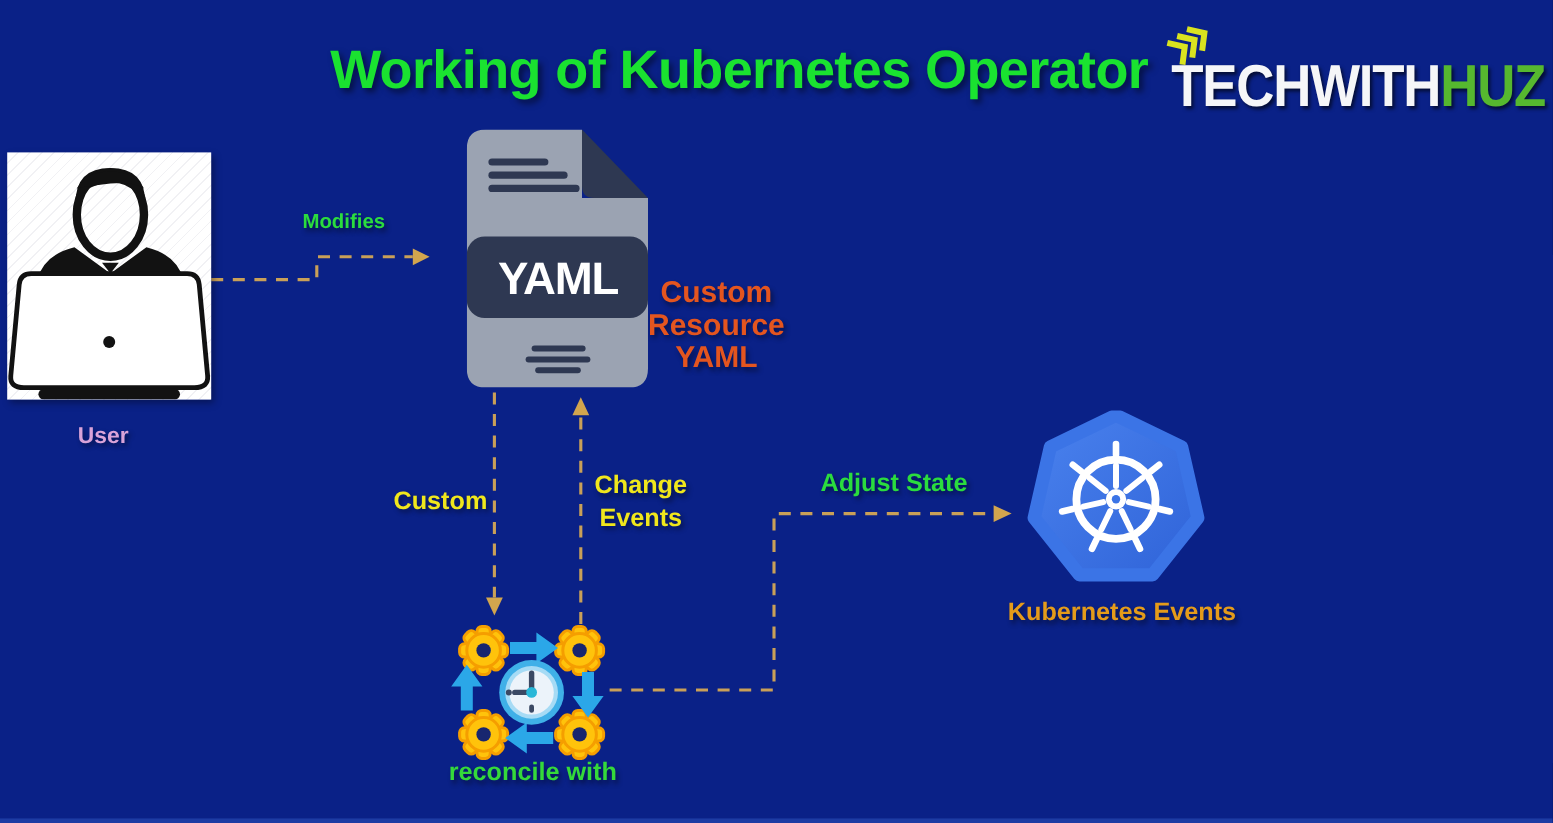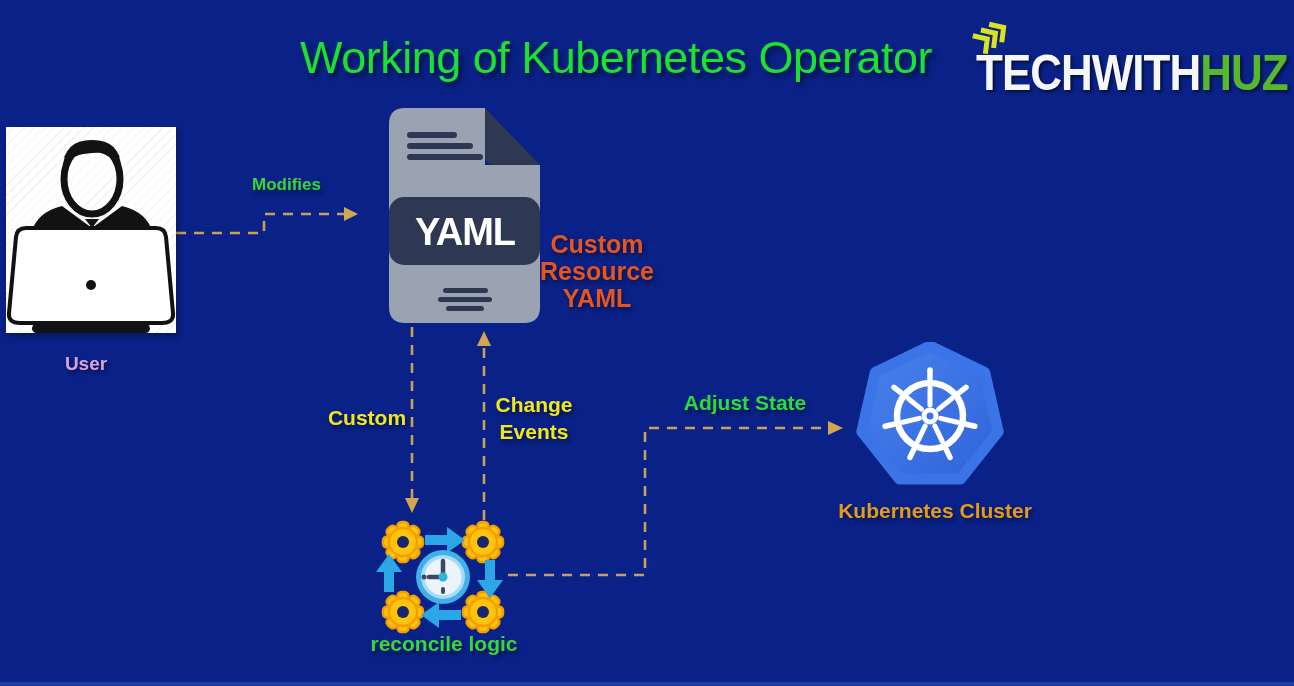--- a/index.html
+++ b/index.html
@@ -5,21 +5,21 @@
   html,body { margin:0; padding:0; background:#061a6e; }
   #stage {
     position:relative; width:1294px; height:686px; overflow:hidden;
     background:#0A2187;
     font-family:"Liberation Sans", sans-serif;
   }
   .abs { position:absolute; }
   .lbl { position:absolute; font-weight:bold; text-shadow:2px 3px 4px rgba(0,0,0,.45); }
   #title {
     left:130px; top:32px; width:972px; text-align:center;
-    font-size:45px; font-weight:400; letter-spacing:-.5px; color:#1AE230;
+    font-size:45px; font-weight:700; letter-spacing:-.5px; color:#1AE230;
     text-shadow:3px 4px 5px rgba(0,0,0,.5);
   }
   #logo { left:968px; top:15px; width:320px; height:86px; }
   #logo-chevrons { position:absolute; left:2px; top:0px; }
   #logo-text {
     position:absolute; left:8px; top:30px; font-size:44px; font-weight:800;
     letter-spacing:-1px; transform:scaleY(1.12); transform-origin:left top;
     color:#F5F6F8; white-space:nowrap; text-shadow:2px 2px 3px rgba(0,0,0,.6);
   }
   #logo-text .green { color:#56B82F; }
@@ -146,21 +146,21 @@
       <g stroke="#3B4964" stroke-width="4.5" stroke-linecap="round">
         <line x1="70" y1="63" x2="70" y2="47"></line>
         <line x1="70" y1="63" x2="56" y2="63"></line>
       </g>
       <circle cx="51" cy="63" r="2.5" fill="#3B4964"></circle>
       <line x1="70" y1="75" x2="70" y2="78" stroke="#3B4964" stroke-width="4" stroke-linecap="round"></line>
       <circle cx="70" cy="63" r="4.5" fill="#29B7D8"></circle>
     </g>
   </svg>
   <div id="operator-caption" class="lbl">
-    <div>reconcile logic</div>
+    <div>reconcile with</div>
   </div>
 
   <svg class="abs" style="left:848px; top:342px;" width="165" height="152" viewBox="0 0 165 152">
     <defs>
       <linearGradient id="k8sgrad" x1="0" y1="0" x2="1" y2="1">
         <stop offset="0" stop-color="#4A82EE"></stop>
         <stop offset="1" stop-color="#2F63D8"></stop>
       </linearGradient>
     </defs>
     <polygon points="82,4 136.7,30.4 150.2,89.6 112.4,137.1 51.6,137.1 13.8,89.6 27.3,30.4" fill="url(#k8sgrad)" stroke="#3B74E6" stroke-width="11" stroke-linejoin="round"></polygon>
@@ -179,16 +179,16 @@
       <line x1="110.9" y1="50.9" x2="118" y2="45.3"></line>
       <line x1="118.1" y1="82.2" x2="126.9" y2="84.2"></line>
       <line x1="98.1" y1="107.3" x2="102" y2="115.4"></line>
       <line x1="65.9" y1="107.3" x2="62" y2="115.4"></line>
       <line x1="45.9" y1="82.2" x2="37.1" y2="84.2"></line>
       <line x1="53.1" y1="50.9" x2="46" y2="45.3"></line>
     </g>
     <circle cx="82" cy="74" r="8.5" fill="#ffffff"></circle>
     <circle cx="82" cy="74" r="3.5" fill="#3B74E6"></circle>
   </svg>
-  <div id="cluster-label" class="lbl">Kubernetes Cluster</div>
+  <div id="cluster-label" class="lbl">Kubernetes Events</div>
 
   <div id="bottom-strip" class="abs"></div>
 </div>
 
 </body></html>

